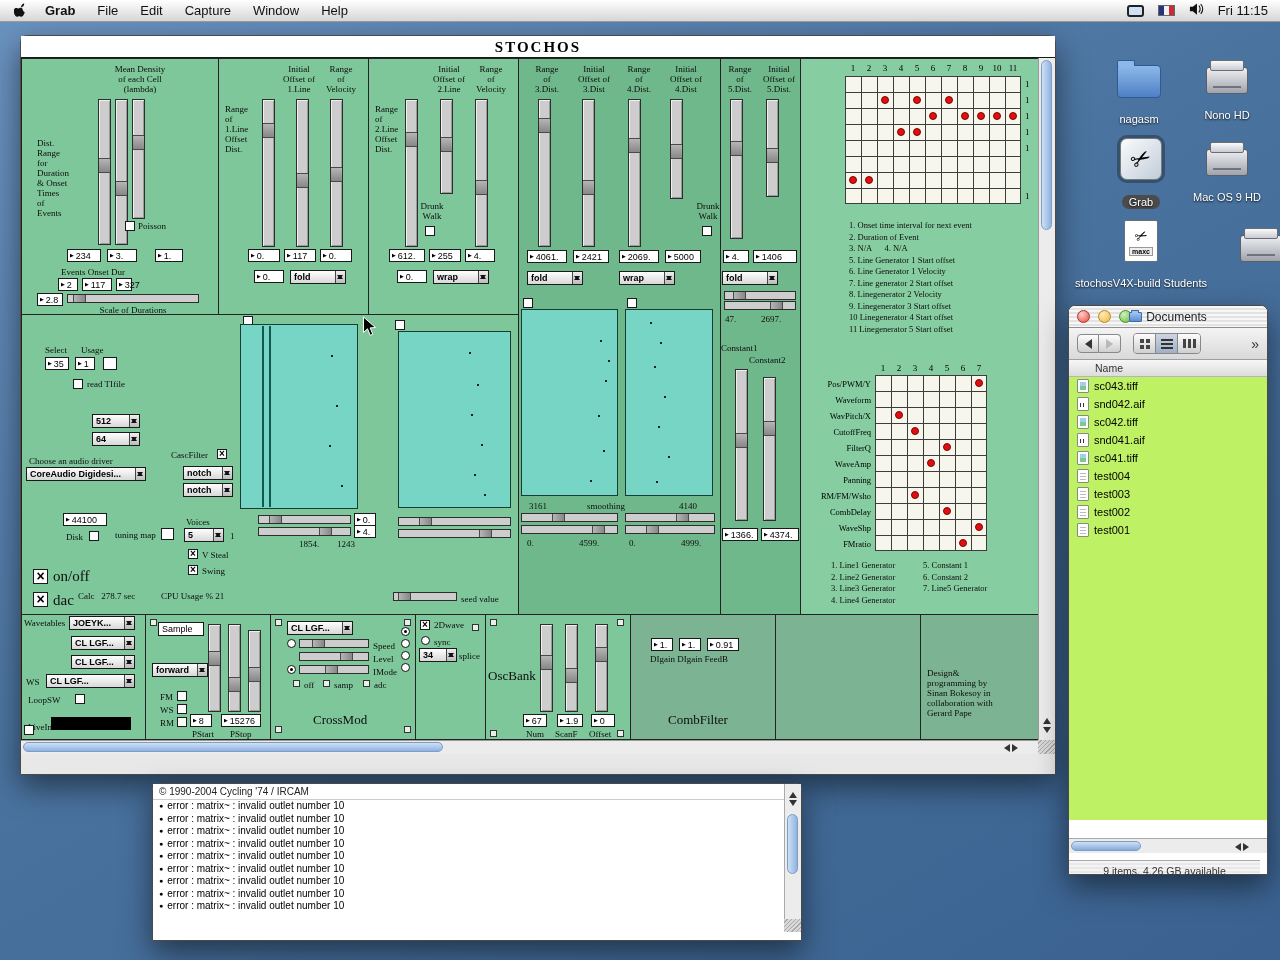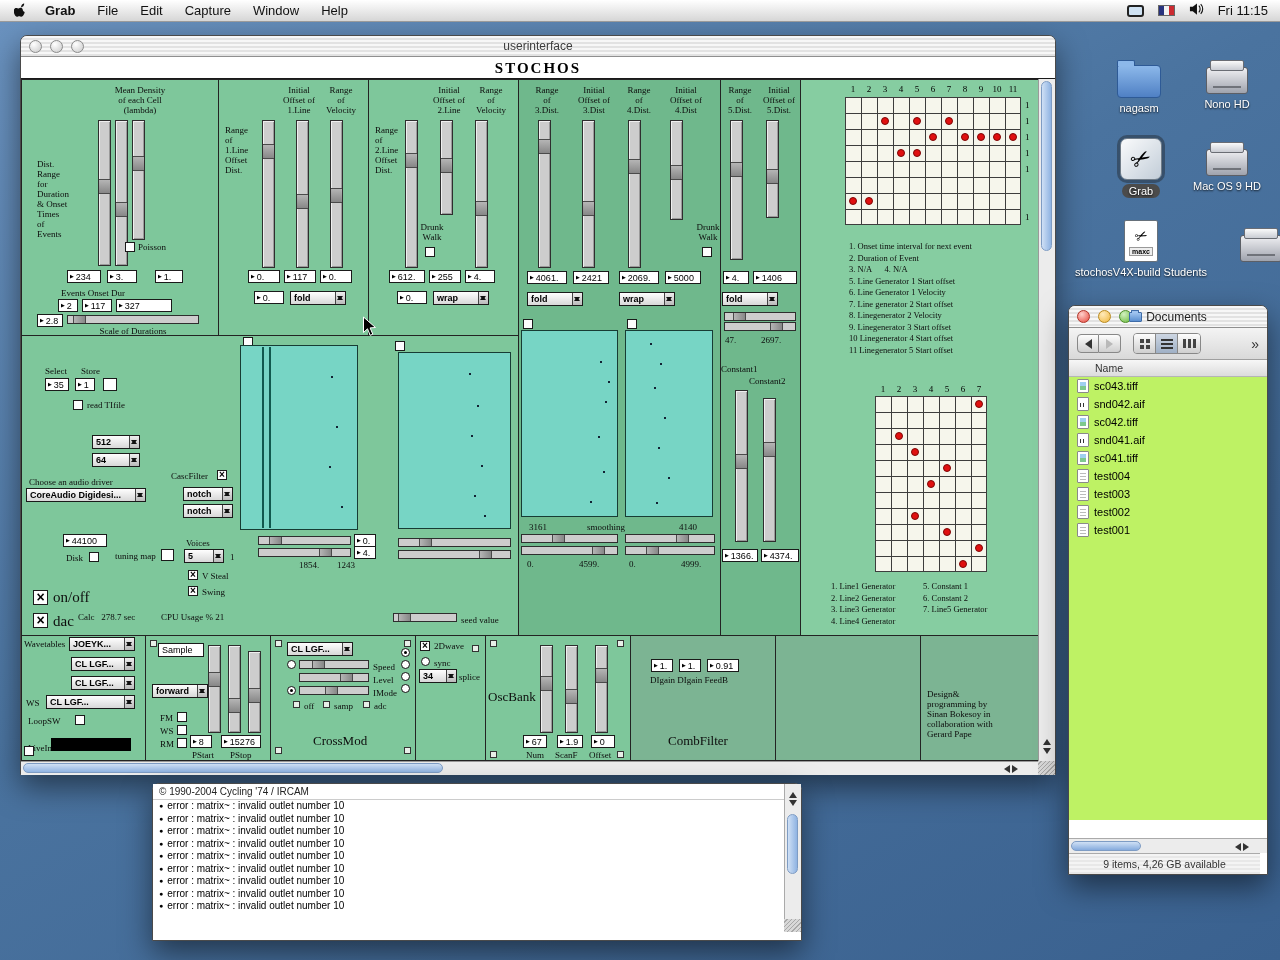--- a/index.html
+++ b/index.html
@@ -124,37 +124,37 @@
 .flist{background:#bef264;height:443px;overflow:hidden}
 .frow{display:flex;align-items:center;gap:5px;height:18px;padding-left:8px;font:11px "Liberation Sans",sans-serif;color:#000}
 .fic{width:12px;height:14px;background:#fff;border:1px solid #8a8a8a;border-radius:1px;position:relative;flex:none}
 .fic.tiff::after{content:"";position:absolute;left:2px;right:2px;top:2px;bottom:2px;background:linear-gradient(#9fd0f0 50%,#7ec98e 50%)}
 .fic.aif::after{content:"";position:absolute;left:2px;right:2px;top:5px;height:4px;background:repeating-linear-gradient(90deg,#333 0 1px,transparent 1px 3px)}
 .fic.doc::after{content:"";position:absolute;left:2px;right:2px;top:3px;height:1px;background:#bbb;box-shadow:0 3px #bbb,0 6px #bbb}
 .fhscroll{position:absolute;left:0;right:0;bottom:21px;height:15px;background:#ececec;border-top:1px solid #aaa}
 .fpill{position:absolute;left:2px;top:2px;width:70px;height:10px;border-radius:5px;background:linear-gradient(#cfe0f5,#86abdd);border:1px solid #7e9cc4}
 .fhscroll .t-lf{right:26px;top:4px}
 .fhscroll .t-rt{right:14px;top:4px}
-.fstatus{position:absolute;left:0;right:7px;bottom:0;height:21px;background:repeating-linear-gradient(#f4f4f4 0 2px,#e8e8e8 2px 4px);border-top:1px solid #aaa;font:10.5px/21px "Liberation Sans",sans-serif;text-align:center;color:#333}
+.fstatus{position:absolute;left:0;right:7px;bottom:0;height:14px;background:repeating-linear-gradient(#f4f4f4 0 2px,#e8e8e8 2px 4px);border-top:1px solid #aaa;font:10.5px/21px "Liberation Sans",sans-serif;text-align:center;color:#333}
 
 
 .dicon{position:absolute;width:46px;display:flex;flex-direction:column;align-items:center;z-index:5}
 .ig{display:flex;align-items:center;justify-content:center;position:relative}
 .ig-folder{width:44px;height:33px;margin-top:7px;background:linear-gradient(#8cb8ea,#4f80c4);border:1px solid #2e5a96;border-radius:2px 4px 4px 4px}
 .ig-folder::before{content:"";position:absolute;top:-6px;left:-1px;width:16px;height:5px;background:#8cb8ea;border:1px solid #2e5a96;border-bottom:none;border-radius:2px 2px 0 0}
 .ig-disk{width:42px;height:27px;margin-top:13px;background:linear-gradient(#f0f0f3,#9fa3ad);border:1px solid #5c5f66;border-radius:3px}
 .ig-disk::before{content:"";position:absolute;top:-8px;left:3px;right:3px;height:9px;background:linear-gradient(#fafafa,#c9ccd3);border:1px solid #6a6d74;border-radius:2px}
 .ig-disk::after{content:"";position:absolute;bottom:5px;left:6px;right:6px;height:2px;background:#70737a}
 .ig-app{width:42px;height:42px;background:linear-gradient(135deg,#fafbfc,#c2cdd8);border:1px solid #6f7b87;border-radius:7px}
 .ig-app .glyph{font-size:24px;transform:rotate(-30deg)}
 .ig-app.sel{box-shadow:0 0 0 3px rgba(30,30,30,.4)}
 .ig-maxdoc{width:34px;height:42px;background:#fff;border:1px solid #66707a;border-radius:2px;flex-direction:column}
 .ig-maxdoc .glyph{font-size:15px;transform:rotate(-25deg)}
 .badge{font:bold 7px "Liberation Sans",sans-serif;border:1px solid #999;background:#eee;padding:0 2px;margin-top:2px}
-.dlabel{margin-top:4px;font:11px "Liberation Sans",sans-serif;color:#fff;text-shadow:0 1px 2px rgba(0,0,0,.9);white-space:nowrap}
+.dlabel{margin-top:15px;font:11px "Liberation Sans",sans-serif;color:#fff;text-shadow:0 1px 2px rgba(0,0,0,.9);white-space:nowrap}
 .dlabel.sel{background:#4b4b4b;border-radius:8px;padding:1px 7px}
 
 .cursor{position:absolute;z-index:99}
 </style>
 </head>
 <body>
 
 <div id="stage">
 
   <div id="menubar">
@@ -208,28 +208,20 @@
           <b class="badge">maxc</b>
         </div>
         <div class="dlabel">stochosV4X-build Students</div>
       </div>
       <div class="dicon" style="left: 1238px; top: 222px;">
         <div class="ig ig-disk"></div>
       </div>
     </div>
 
   <div class="window" id="patch-win">
-    <div class="titlebar">
-      <span class="tl">
-          <i></i>
-          <i></i>
-          <i></i>
-        </span>
-      <span class="wtitle">userinterface</span>
-    </div>
     <div id="stochos"><span>STOCHOS</span></div>
     <div id="patch-area">
       <div class="patch">
 
         <div class="panel" style="left:0;top:0;width:198px;height:257px"></div>
         <div class="panel" style="left:197px;top:0;width:151px;height:257px"></div>
         <div class="panel" style="left:347px;top:0;width:151px;height:257px"></div>
         <div class="panel" style="left:0;top:256px;width:498px;height:301px"></div>
         <div class="panel dkr" style="left:497px;top:0;width:203px;height:557px"></div>
         <div class="panel dkr" style="left:699px;top:0;width:81px;height:557px"></div>
@@ -264,21 +256,21 @@
             <i style="top:30%"></i>
           </div>
         <span class="cb" style="left:104px;top:163px"></span>
         <div class="c" style="left:117px;top:163px">Poisson</div>
         <span class="nb" style="left:46px;top:191px;width:34px">234</span>
         <span class="nb" style="left:86px;top:191px;width:30px">3.</span>
         <span class="nb" style="left:134px;top:191px;width:28px">1.</span>
         <div class="c" style="left:40px;top:209px">Events Onset Dur</div>
         <span class="nb" style="left:37px;top:220px;width:20px">2</span>
         <span class="nb" style="left:61px;top:220px;width:30px">117</span>
-        <span class="nb" style="left:95px;top:220px;width:56px">327</span>
+        <span class="nb" style="left:95px;top:220px;width:16px">327</span>
         <span class="nb" style="left:16px;top:235px;width:26px">2.8</span>
         <div class="hs" style="left:46px;top:236px;width:132px">
             <i style="left:5px"></i>
           </div>
         <div class="c cc" style="left:50px;top:247px;width:124px">Scale of Durations</div>
 
         <div class="c" style="left:204px;top:46px;width:44px">Range
 of
 1.Line
 Offset
@@ -486,30 +478,41 @@
             <i class="dot" style="left: 100px; top: 4px;"></i>
             <i class="dot" style="left: 20px; top: 36px;"></i>
             <i class="dot" style="left: 36px; top: 52px;"></i>
             <i class="dot" style="left: 68px; top: 68px;"></i>
             <i class="dot" style="left: 52px; top: 84px;"></i>
             <i class="dot" style="left: 36px; top: 116px;"></i>
             <i class="dot" style="left: 68px; top: 132px;"></i>
             <i class="dot" style="left: 100px; top: 148px;"></i>
             <i class="dot" style="left: 84px; top: 164px;"></i>
           </div>
+        <div class="mrows" style="left:770px;top:318px;width:80px">Pos/PWM/Y
+Waveform
+WavPitch/X
+CutoffFreq
+FilterQ
+WaveAmp
+Panning
+RM/FM/Wsho
+CombDelay
+WaveShp
+FMratio</div>
         <div class="c lgd" style="left:810px;top:502px;width:90px">1. Line1 Generator
 2. Line2 Generator
 3. Line3 Generator
 4. Line4 Generator</div>
         <div class="c lgd" style="left:902px;top:502px;width:90px">5. Constant 1
 6. Constant 2
 7. Line5 Generator</div>
 
         <div class="c" style="left:24px;top:287px">Select</div>
-        <div class="c" style="left:60px;top:287px">Store</div>
+        <div class="c" style="left:60px;top:287px">Usage</div>
         <span class="nb" style="left:24px;top:299px;width:24px">35</span>
         <span class="nb" style="left:54px;top:299px;width:20px">1</span>
         <span class="msg" style="left:82px;top:299px;width:14px;height:13px"></span>
         <span class="cb" style="left:52px;top:321px"></span>
         <div class="c" style="left:66px;top:321px">read TIfile</div>
         <span class="um" style="left:71px;top:356px;width:48px"><b>512</b><i class="arr"></i></span>
         <span class="um" style="left:71px;top:374px;width:48px"><b>64</b><i class="arr"></i></span>
         <div class="c" style="left:8px;top:398px">Choose an audio driver</div>
         <span class="um" style="left:5px;top:409px;width:120px"><b>CoreAudio Digidesi...</b><i class="arr"></i></span>
         <div class="c" style="left:150px;top:392px">CascFilter</div>

